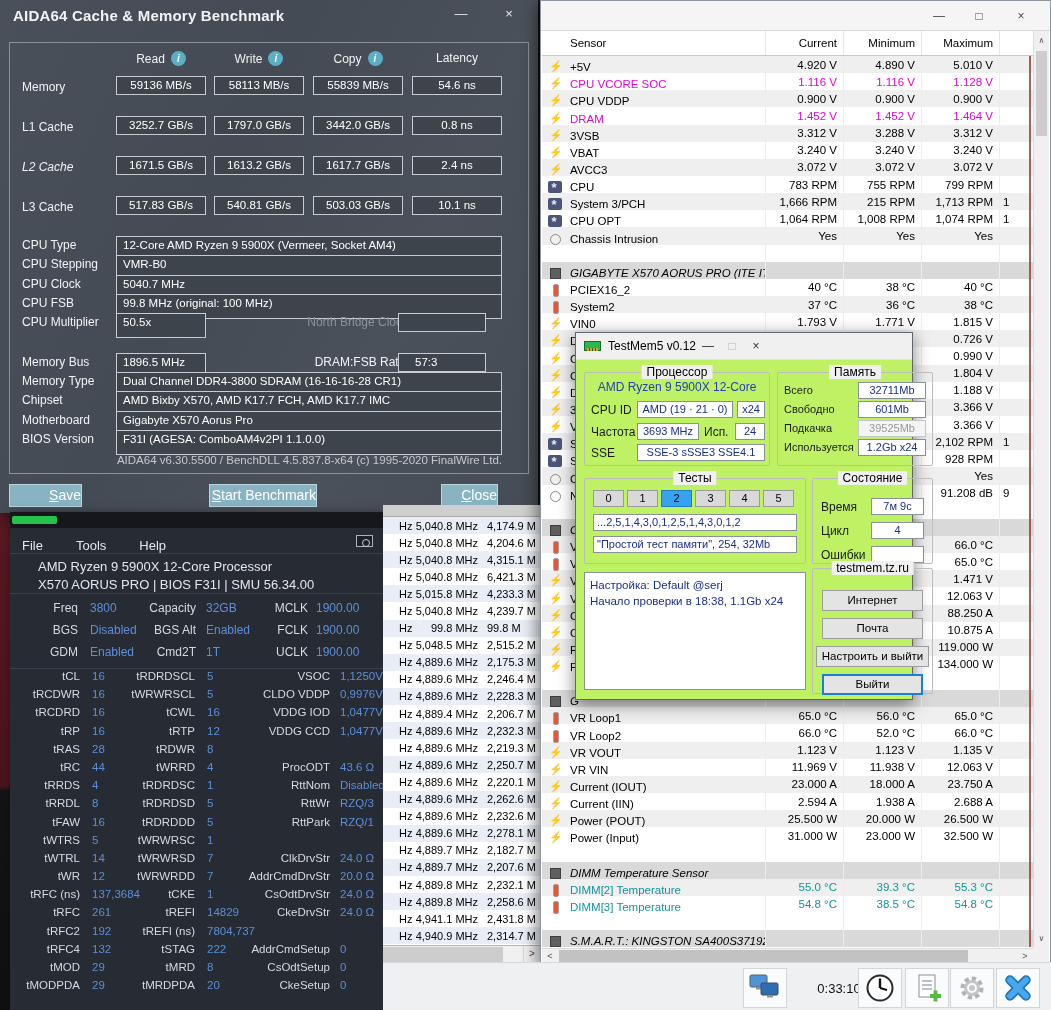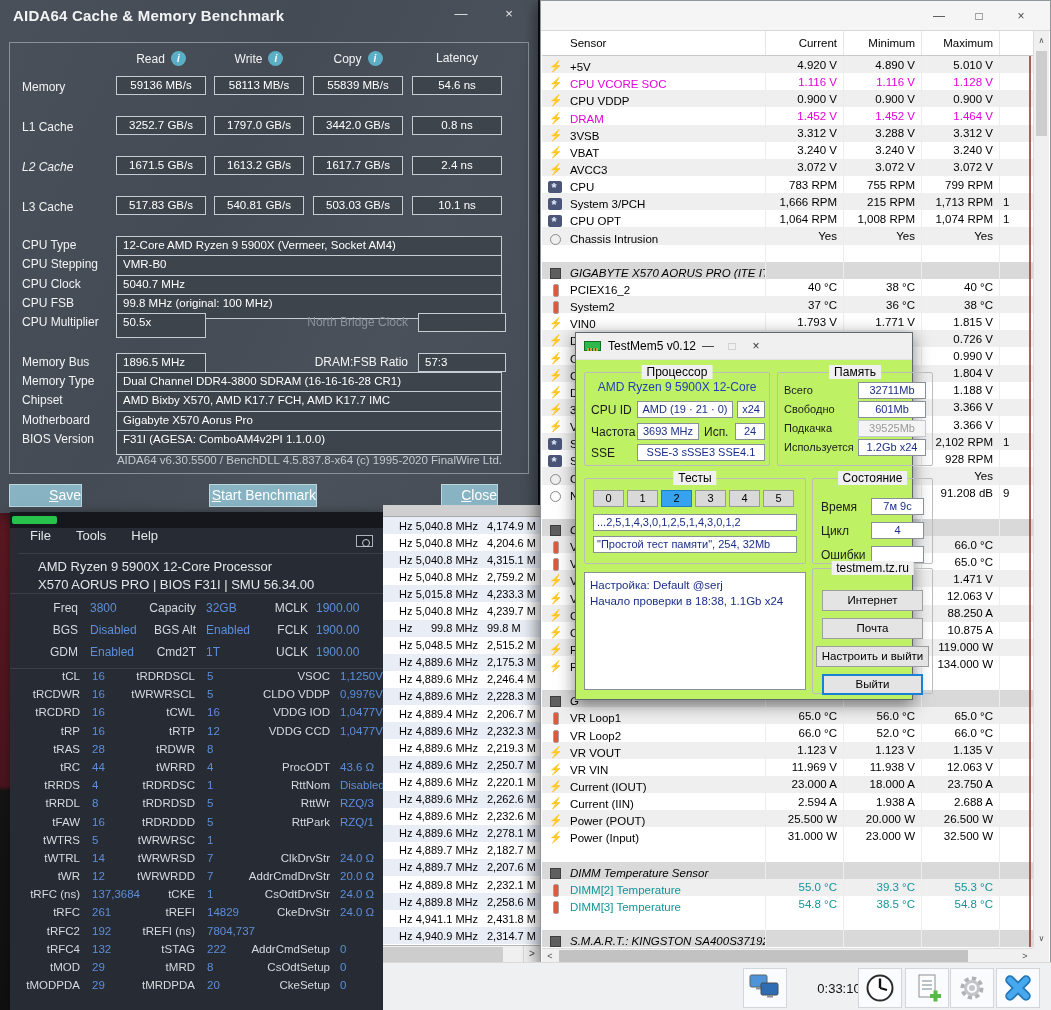--- a/index.html
+++ b/index.html
@@ -18,30 +18,30 @@
 .a-min{right:66px}.a-close{right:18px}
 .a-frame{position:absolute;left:9px;top:42px;width:520px;height:432px;border:1px solid #8b9199}
 .blabel{position:absolute;left:12px;font-size:12px}
 .bbox{position:absolute;width:90px;height:19px;background:#3e444c;border:1px solid #c6ccd2;color:#fff;font-size:11.5px;text-align:center;line-height:17px}
 .bhead{position:absolute;width:90px;text-align:center;font-size:12px;display:flex;align-items:center;justify-content:center}
 .iicon{display:inline-block;width:15px;height:15px;border-radius:50%;background:#5caec4;margin-left:6px;position:relative;flex:none}
 .iicon::before{content:"i";position:absolute;left:0;right:0;top:0;bottom:0;color:#fff;font-size:10px;line-height:15px;text-align:center;font-style:italic;font-weight:bold}
 .ibox{position:absolute;left:106px;width:386px;height:25px;background:#3e444c;border:1px solid #c6ccd2;color:#fff;font-size:11.5px;line-height:17px;padding-left:6px;white-space:nowrap;overflow:hidden}
 .ibox.small{width:90px}
 .graylab{position:absolute;left:290px;width:108px;text-align:right;font-size:12px;color:#8b929b}
-.nbbox{position:absolute;left:408px;width:88px;height:19px;background:#3e444c;border:1px solid #c6ccd2;color:#fff;font-size:11.5px;line-height:17px;padding-left:6px}
+.nbbox{position:absolute;left:388px;width:88px;height:19px;background:#3e444c;border:1px solid #c6ccd2;color:#fff;font-size:11.5px;line-height:17px;padding-left:16px}
 .a-footer{position:absolute;left:0;right:26px;text-align:right;font-size:11.5px;color:#c3c9cf}
 .abtn{position:absolute;height:23px;background:#87b3c3;border:1px solid #b9d6e0;color:#fff;font-size:14px;text-align:right;line-height:21px;cursor:default}
 .abtn::first-letter{text-decoration:underline}
 
 
 #zen{position:absolute;left:10px;top:512px;width:373px;height:498px;background:#262b34;color:#e4e7ea;font-size:12px;box-shadow:2px 2px 10px rgba(0,0,0,.5)}
 .zen-top{position:absolute;left:0;top:0;right:0;height:16px;background:#15171c}
 .zen-green{position:absolute;left:2px;top:4px;width:45px;height:8px;background:#27c24c;border-radius:2px}
-.zen-menu{position:absolute;left:8px;right:0;top:16px;height:26px;display:flex;align-items:flex-start;padding-left:12px;gap:25px;font-size:13px;border-bottom:1px solid #3a404b}
+.zen-menu{position:absolute;left:0;right:0;top:16px;height:26px;display:flex;align-items:flex-end;padding-left:12px;gap:33px;font-size:13px;border-bottom:1px solid #3a404b}
 .camicon{position:absolute;right:10px;top:7px;width:17px;height:12px;border:1px solid #aab2ba;background:#1d2128}
 .camicon::after{content:"";position:absolute;left:5px;top:2.5px;width:6px;height:6px;border:1px solid #c9d0d7;border-radius:50%}
 .zen-id{position:absolute;left:0;right:0;top:44px;height:38px;padding-left:28px;font-size:13px;line-height:18px;border-bottom:1px solid #3a404b;padding-top:2px}
 .zen-cfg{position:absolute;left:0;right:0;top:86px;border-bottom:1px solid #3a404b;padding-bottom:4px}
 .zrow{position:relative;height:22px}
 .zl{position:absolute;top:3px;text-align:right;color:#d6dade}
 .zv{position:absolute;top:3px;color:#5d8fd8}
 .zl1{left:0;width:68px}.zv1{left:80px;width:60px}
 .zl2{left:118px;width:68px}.zv2{left:196px;width:62px}
 .zl3{left:238px;width:60px}.zv3{left:306px;width:62px}
@@ -504,21 +504,21 @@
 
         <div class="csrow shade">
           <span class="cs-unit">Hz</span>
           <span class="cs-cur">5,040.8 MHz</span>
           <span class="cs-max">4,315.1 M</span>
         </div>
 
         <div class="csrow">
           <span class="cs-unit">Hz</span>
           <span class="cs-cur">5,040.8 MHz</span>
-          <span class="cs-max">2,759.2 M</span>
+          <span class="cs-max">6,421.3 M</span>
         </div>
 
         <div class="csrow shade">
           <span class="cs-unit">Hz</span>
           <span class="cs-cur">5,015.8 MHz</span>
           <span class="cs-max">4,233.3 M</span>
         </div>
 
         <div class="csrow">
           <span class="cs-unit">Hz</span>

